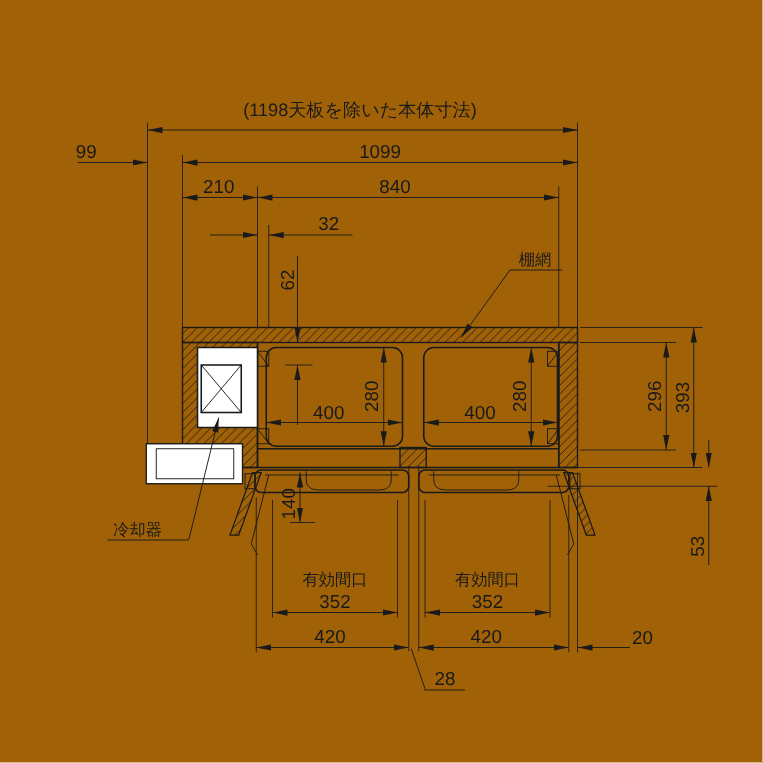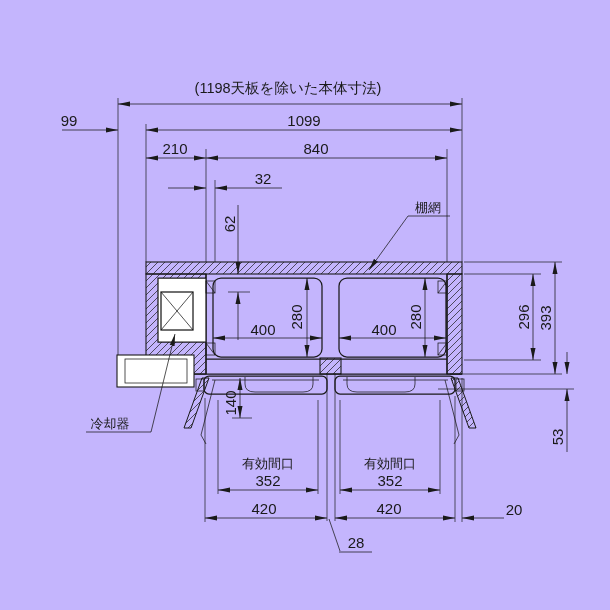--- a/index.html
+++ b/index.html
@@ -1,16 +1,16 @@
 <!DOCTYPE html>
 <html><head>
 <meta charset="utf-8">
 <style>
   html,body{margin:0;padding:0;background:#ffffff;}
-  .stage{width:610px;height:610px;background:#c4b5fd;position:relative;overflow:hidden;}
+  .stage{width:610px;height:610px;background:#a16207;position:relative;overflow:hidden;}
   svg text{font-family:"Liberation Sans","DejaVu Sans",sans-serif;fill:#1a1a1a;}
   .num{font-size:15px;}
   .jp{font-size:13px;}
   .note{font-size:14.5px;}
   .thick{stroke:#1a1a1a;stroke-width:1.25;fill:none;}
   .thin{stroke:#1a1a1a;stroke-width:0.75;fill:none;}
   .ext{stroke:#1a1a1a;stroke-width:0.7;fill:none;}
   .hatched{fill:url(#hatch);stroke:#1a1a1a;stroke-width:1.1;}
   .white{fill:#ffffff;stroke:#1a1a1a;stroke-width:1.1;}
 </style>

